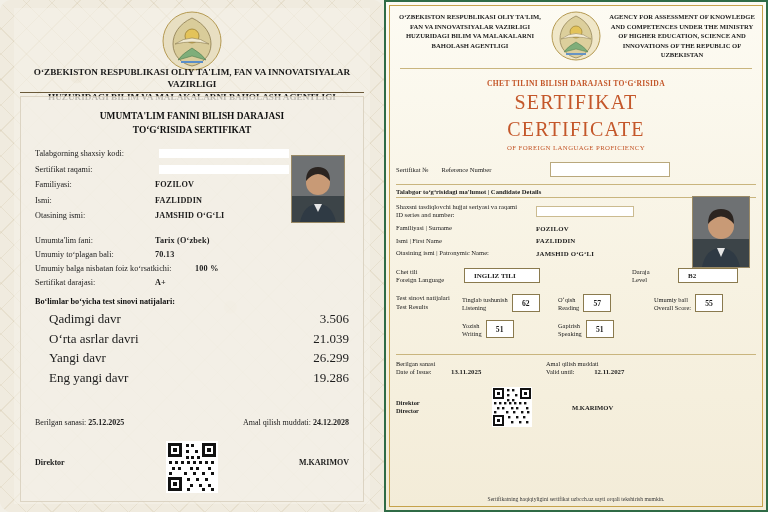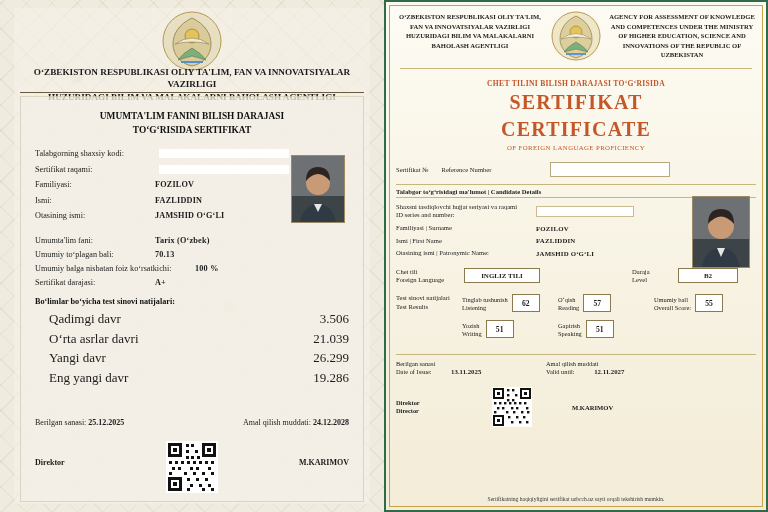--- a/index.html
+++ b/index.html
@@ -20,20 +20,21 @@
     background: #f2efe6;
   }
 
   
   .cert-left {
     position: relative;
     width: 384px;
     height: 512px;
     background: #efeade;
     overflow: hidden;
+    border-radius: 12px;
   }
   .cert-left .pattern {
     position: absolute;
     inset: 0;
     background-color: #f0ebdf;
     background-image:
       repeating-linear-gradient(45deg, rgba(200,185,150,.22) 0 1px, transparent 1px 18px),
       repeating-linear-gradient(-45deg, rgba(200,185,150,.22) 0 1px, transparent 1px 18px),
       radial-gradient(circle at 20% 15%, rgba(205,190,155,.25) 0 6px, transparent 7px),
       radial-gradient(circle at 60% 60%, rgba(205,190,155,.2) 0 6px, transparent 7px);
@@ -206,21 +207,21 @@
     margin-top: 10px;
   }
   .cr-pre {
     font-size: 7.6px;
     color: #c4572a;
     font-weight: bold;
     letter-spacing: .3px;
   }
   .cr-big {
     font-size: 20px;
-    font-weight: bold;
+    font-weight: normal;
     color: #c4572a;
     letter-spacing: 1.2px;
     line-height: 1.18;
     margin-top: 3px;
   }
   .cr-sub {
     font-size: 6.8px;
     color: #c4572a;
     letter-spacing: .4px;
     margin-top: 3px;
@@ -281,21 +282,21 @@
     gap: 6px;
   }
   .lang-row .k { width: 62px; line-height: 1.25; }
   .pill {
     border: 1px solid #8a7a4e;
     background: #fff;
     padding: 2.5px 9px;
     font-size: 7px;
     font-weight: bold;
     min-width: 56px;
-    text-align: center;
+    text-align: left;
   }
   .lang-row .k2 { margin-left: 86px; width: 40px; line-height: 1.25; }
   .pill-sm { min-width: 40px; }
   .scores {
     display: flex;
     margin-top: 10px;
     gap: 4px;
     align-items: flex-start;
   }
   .scores .klead { width: 62px; line-height: 1.3; }

